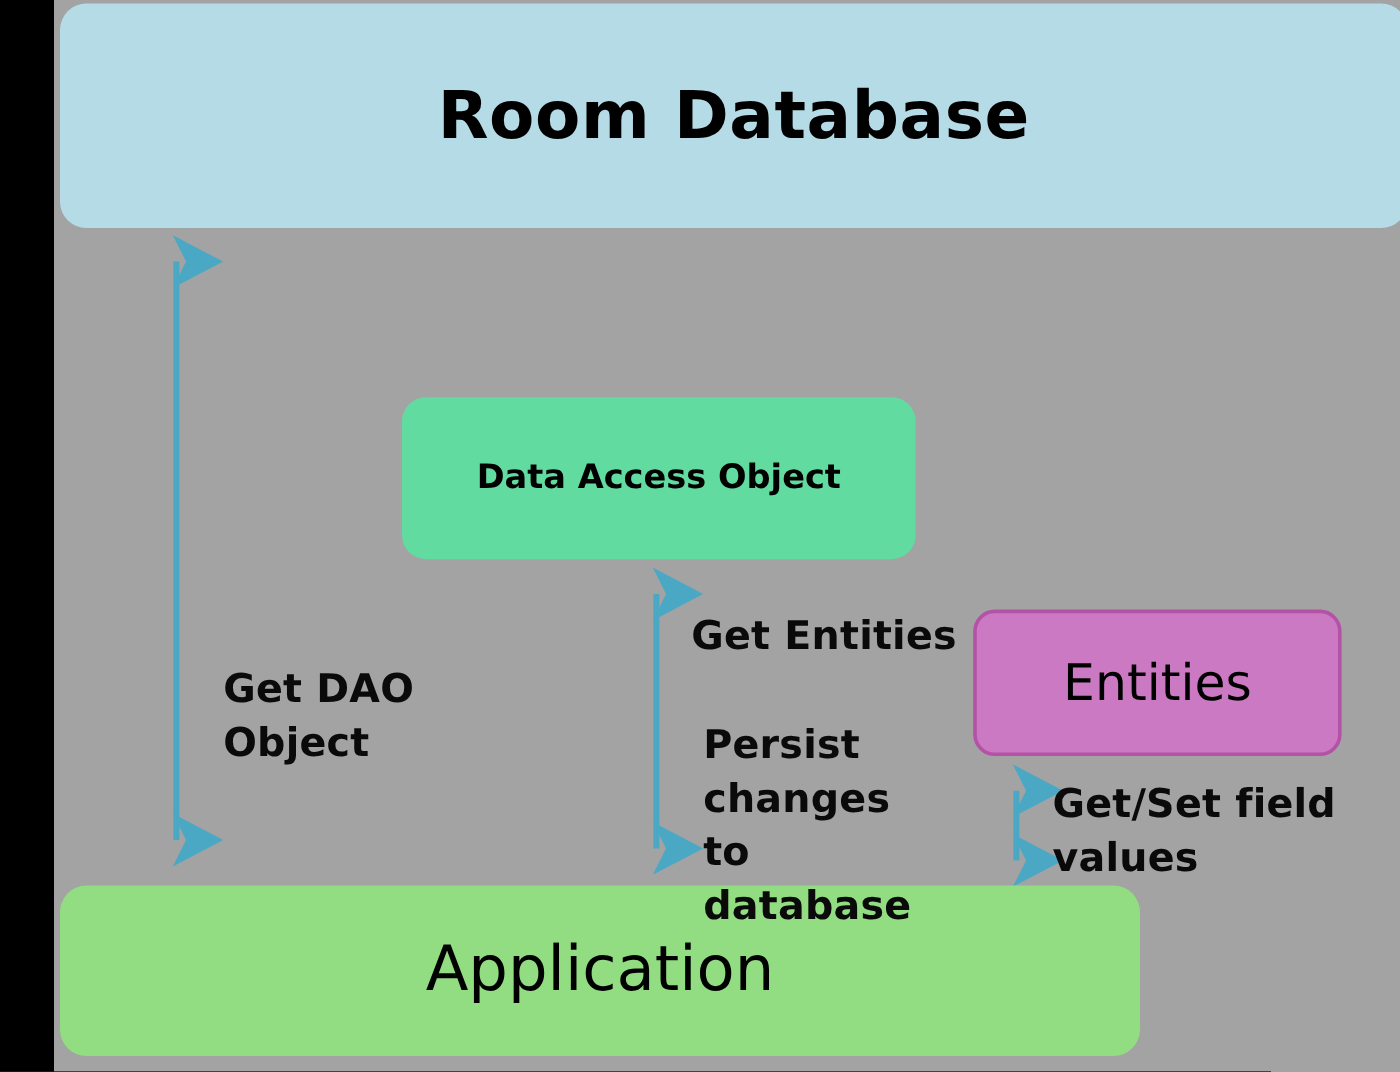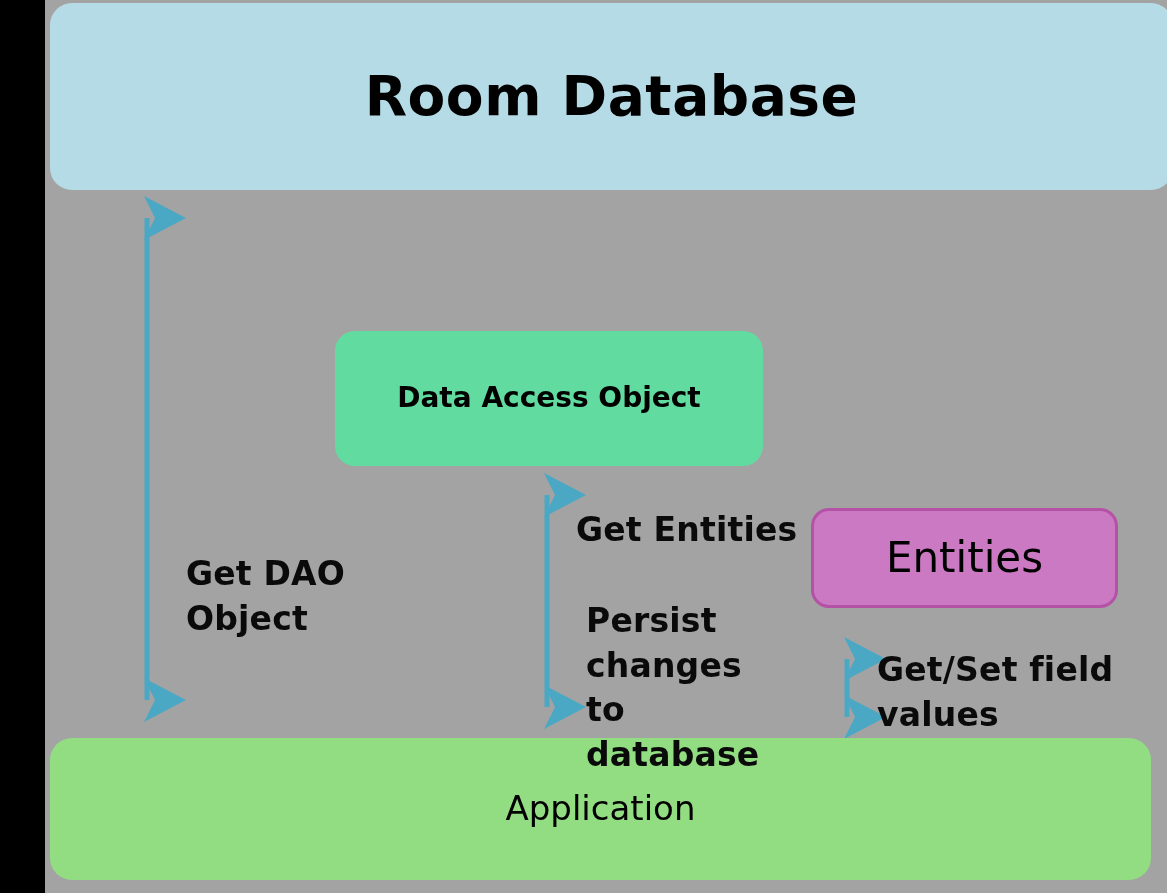--- a/index.html
+++ b/index.html
@@ -50,36 +50,36 @@
     background: #62dba0;
     border-radius: 20px;
     font-size: 28px;
     font-weight: bold;
   }
 
   .node-entities {
     left: 766px;
     top: 508px;
     width: 307px;
-    height: 100px;
+    height: 122px;
     background: #cc79c4;
     border: 3px solid #b452a6;
     border-radius: 18px;
     font-size: 42px;
     font-weight: normal;
   }
 
   .node-application {
     left: 5px;
     top: 738px;
-    width: 1101px;
+    width: 900px;
     height: 142px;
     background: #92dd82;
     border-radius: 22px;
-    font-size: 34px;
+    font-size: 52px;
     font-weight: normal;
   }
 
   
   #arrow-layer {
     position: absolute;
     left: 0;
     top: 0;
     width: 1167px;
     height: 893px;

